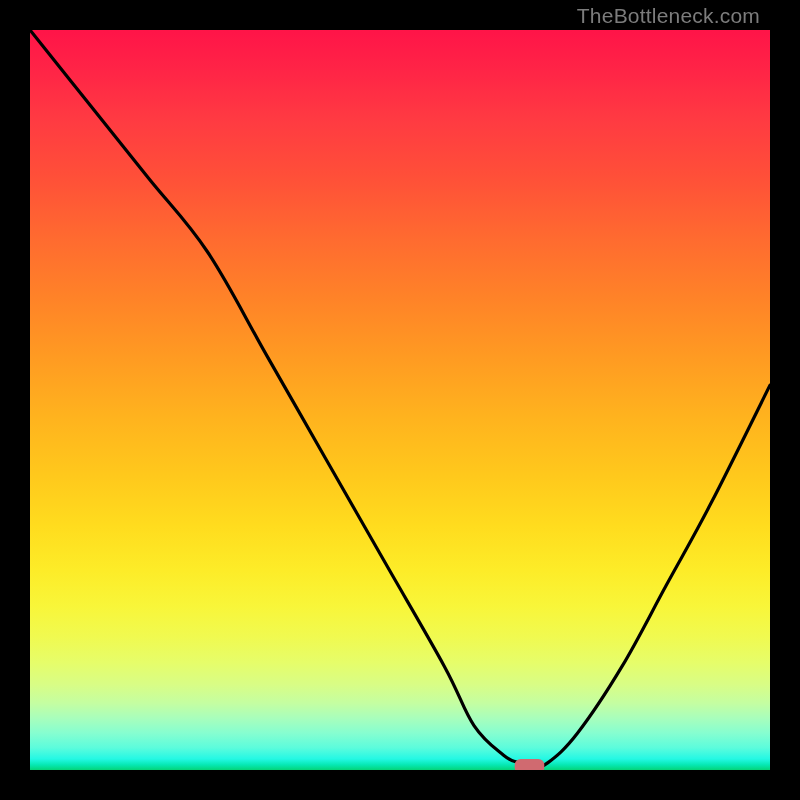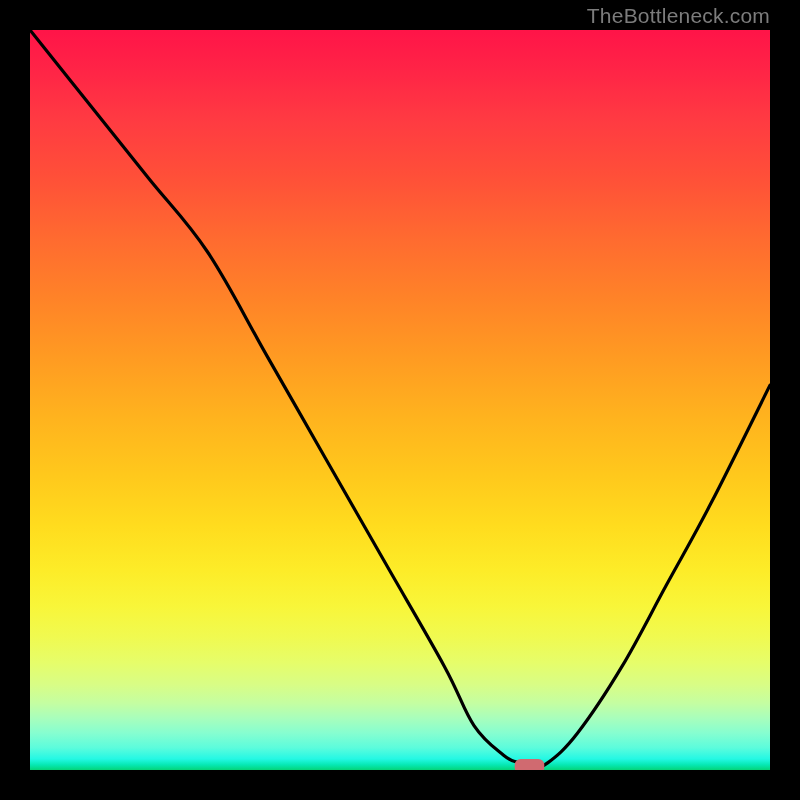--- a/index.html
+++ b/index.html
@@ -49,21 +49,21 @@
   .curve-svg {
     position: absolute;
     left: 0;
     top: 0;
     width: 740px;
     height: 740px;
   }
   .watermark {
     position: absolute;
     top: 4px;
-    right: 30px;
+    right: 40px;
     font-family: Arial, Helvetica, sans-serif;
     font-size: 21px;
     color: #7c7c7c;
     letter-spacing: 0.2px;
   }
 </style>
 </head>
 <body>
 
 <div class="chart-container">

